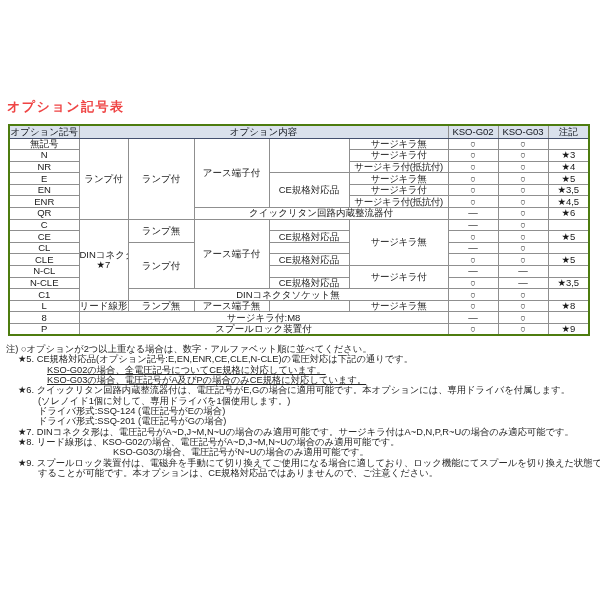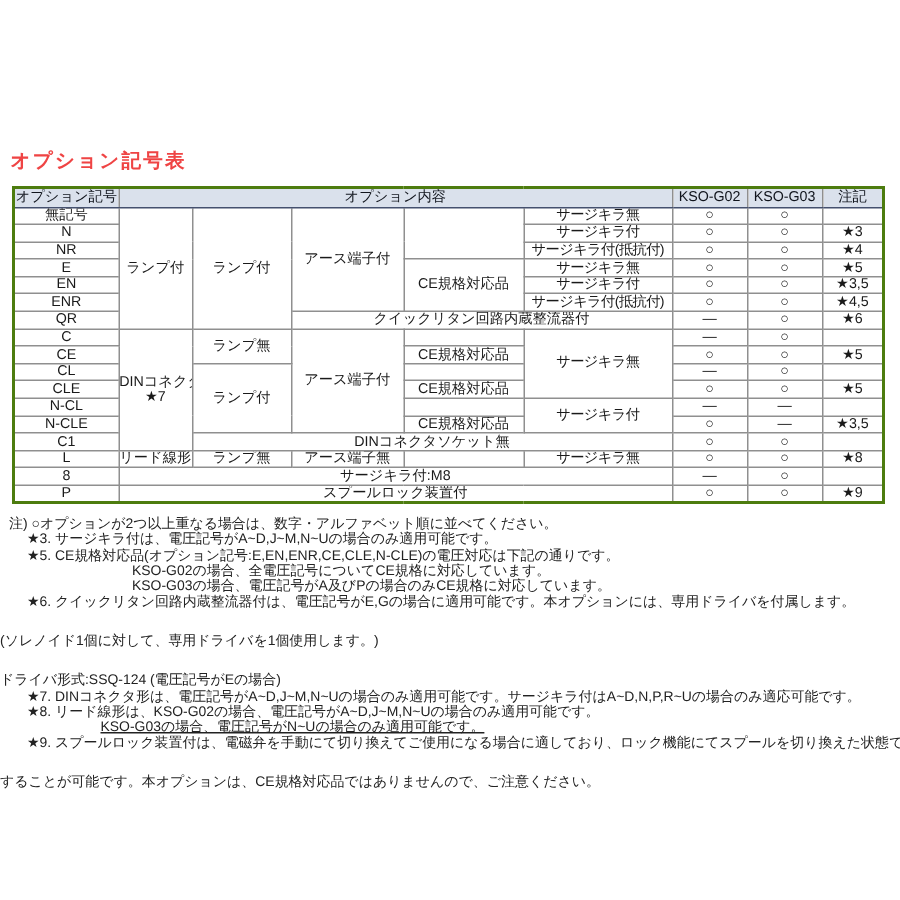--- a/index.html
+++ b/index.html
@@ -33,23 +33,23 @@
   td.surge{font-size:9px;letter-spacing:-0.4px;}
   td.note-cell{text-align:right;padding-right:3px;font-size:9.5px;color:#111;}
   td.din{line-height:1.2;}
   .notes{
     position:absolute;left:0;top:344px;width:600px;
     font-size:9.3px;line-height:10.35px;color:#222;
     white-space:nowrap;
   }
   .notes .n0{padding-left:6px;}
   .notes .n1{padding-left:18px;}
-  .notes .n2{padding-left:88px;}
-  .notes .n3{margin-top:16px;}
-  .notes .n4{padding-left:67px;text-decoration:underline;}
+  .notes .n2{padding-left:47px;text-decoration:underline;}
+  .notes .n3{padding-left:38px;}
+  .notes .n4{padding-left:113px;}
 </style>
 </head>
 <body>
 
 <div class="title">オプション記号表</div>
 
 <table class="opt">
   <colgroup>
     <col style="width:70px">
       <col style="width:49px">
@@ -209,25 +209,25 @@
       <td colspan="5">スプールロック装置付</td>
       <td class="v">○</td>
       <td class="v">○</td>
       <td class="note-cell">★9</td>
     </tr>
   </tbody>
 </table>
 
 <div class="notes">
   <div class="n0">注) ○オプションが2つ以上重なる場合は、数字・アルファベット順に並べてください。</div>
-  <div class="n1">★3. サージキラ付は、電圧記号がA~D,J~M,N~Uの場合のみ適用可能です。</div>
   <div class="n1">★5. CE規格対応品(オプション記号:E,EN,ENR,CE,CLE,N-CLE)の電圧対応は下記の通りです。</div>
   <div class="n2">KSO-G02の場合、全電圧記号についてCE規格に対応しています。</div>
   <div class="n2">KSO-G03の場合、電圧記号がA及びPの場合のみCE規格に対応しています。</div>
   <div class="n1">★6. クイックリタン回路内蔵整流器付は、電圧記号がE,Gの場合に適用可能です。本オプションには、専用ドライバを付属します。</div>
   <div class="n3">(ソレノイド1個に対して、専用ドライバを1個使用します。)</div>
   <div class="n3">ドライバ形式:SSQ-124 (電圧記号がEの場合)</div>
+  <div class="n3">ドライバ形式:SSQ-201 (電圧記号がGの場合)</div>
   <div class="n1">★7. DINコネクタ形は、電圧記号がA~D,J~M,N~Uの場合のみ適用可能です。サージキラ付はA~D,N,P,R~Uの場合のみ適応可能です。</div>
   <div class="n1">★8. リード線形は、KSO-G02の場合、電圧記号がA~D,J~M,N~Uの場合のみ適用可能です。</div>
   <div class="n4">KSO-G03の場合、電圧記号がN~Uの場合のみ適用可能です。</div>
   <div class="n1">★9. スプールロック装置付は、電磁弁を手動にて切り換えてご使用になる場合に適しており、ロック機能にてスプールを切り換えた状態で固定</div>
   <div class="n3">することが可能です。本オプションは、CE規格対応品ではありませんので、ご注意ください。</div>
 </div>
 
 </body></html>

